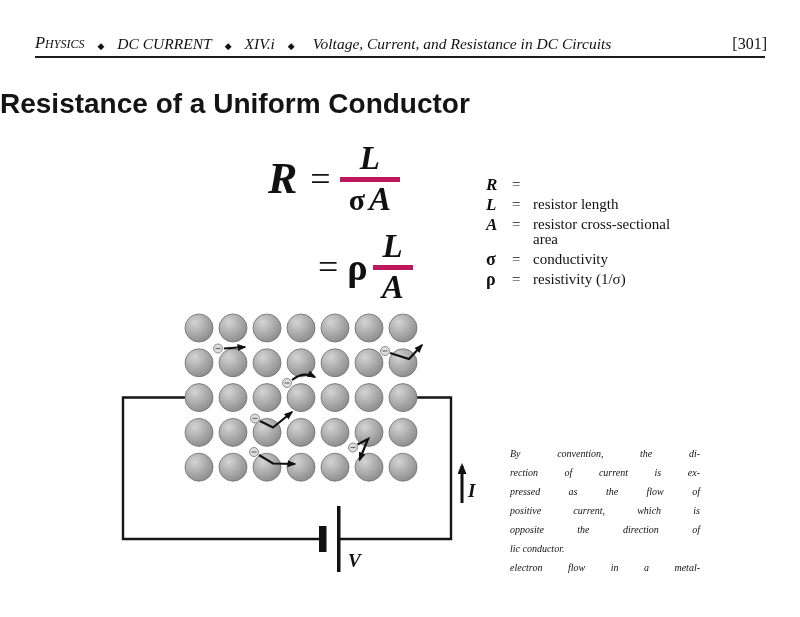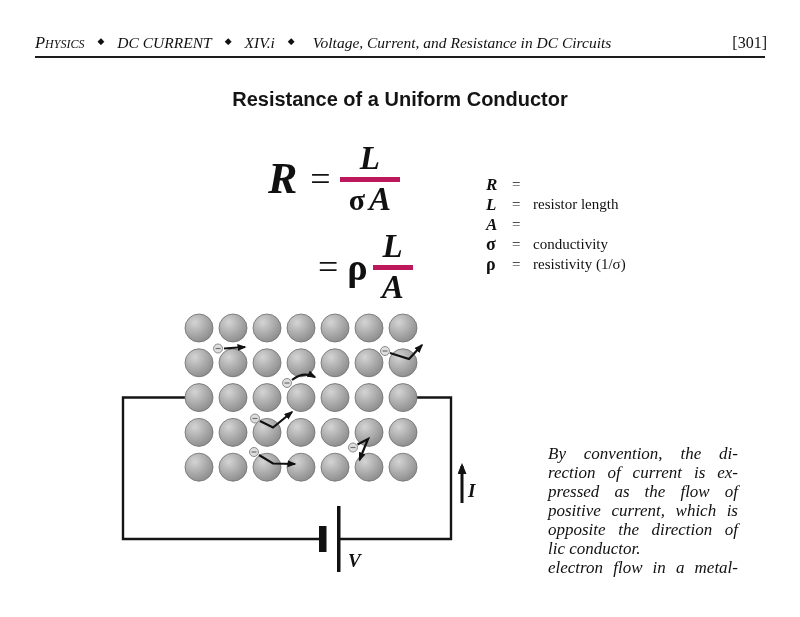--- a/index.html
+++ b/index.html
@@ -11,21 +11,21 @@
     overflow: hidden;
     font-family: "Liberation Serif", serif;
     color: #111;
   }
 
   
   .header {
     position: absolute;
     top: 33px; left: 35px; right: 33px;
     display: flex;
-    align-items: center;
+    align-items: flex-end;
     font-style: italic;
     font-size: 15.5px;
     white-space: nowrap;
   }
   .course { font-variant: small-caps; font-size: 16.5px; }
   .diamond {
     font-style: normal;
     font-size: 9px;
     margin: 0 13px;
     position: relative;
@@ -42,24 +42,24 @@
     top: 56px; left: 35px;
     width: 730px; height: 2px;
     background: #1c1c1c;
   }
 
   
   .title {
     position: absolute;
     top: 88px; left: 0; right: 0;
     margin: 0;
-    text-align: center;
+    text-align: left;
     font-family: "Liberation Sans", sans-serif;
     font-weight: bold;
-    font-size: 20px;
+    font-size: 28px;
     color: #141414;
   }
 
   
   .formula { position: absolute; left: 268px; top: 141px; }
   .f-row { display: flex; align-items: center; }
   .f-row2 { margin-top: 12px; margin-left: 50px; }
   .f-sym { font-style: italic; font-weight: bold; font-size: 44px; line-height: 1; }
   .f-eq  { font-size: 36px; line-height: 1; margin: 0 9px 0 13px; }
   .f-greek { font-style: normal; font-weight: bold; font-size: 38px; line-height: 1; margin-right: 5px; }
@@ -80,21 +80,21 @@
     font-weight: bold; font-style: italic;
     font-size: 17px; line-height: 15px;
   }
   .leg-sym.greek { font-style: normal; font-size: 18px; }
   .leg-eq { width: 21px; flex: none; font-size: 15px; line-height: 15px; }
   .leg-desc { width: 152px; font-size: 15px; line-height: 15px; }
 
   
   .note {
     position: absolute; left: 510px; top: 444px; width: 190px;
-    font-style: italic; font-size: 17px; line-height: 19px; margin-left: 38px;
+    font-style: italic; font-size: 10px; line-height: 19px;
   }
   .note-line { text-align: justify; text-align-last: justify; }
   .note-line.last { text-align-last: left; }
 
   
   .diagram { position: absolute; left: 0; top: 0; }
   .svg-label { font-family: "Liberation Serif", serif; font-style: italic; font-weight: bold; font-size: 19px; fill: #111; }
 </style>
 </head>
 <body>
@@ -140,20 +140,21 @@
       <span class="leg-eq">=</span>
     </div>
     <div class="leg-row">
       <span class="leg-sym">L</span>
       <span class="leg-eq">=</span>
       <span class="leg-desc">resistor length</span>
     </div>
     <div class="leg-row">
       <span class="leg-sym">A</span>
       <span class="leg-eq">=</span>
+      <span class="leg-desc">resistor cross-sectional area</span>
     </div>
     <div class="leg-row">
       <span class="leg-sym greek">σ</span>
       <span class="leg-eq">=</span>
       <span class="leg-desc">conductivity</span>
     </div>
     <div class="leg-row">
       <span class="leg-sym greek">ρ</span>
       <span class="leg-eq">=</span>
       <span class="leg-desc">resistivity (1/σ)</span>

